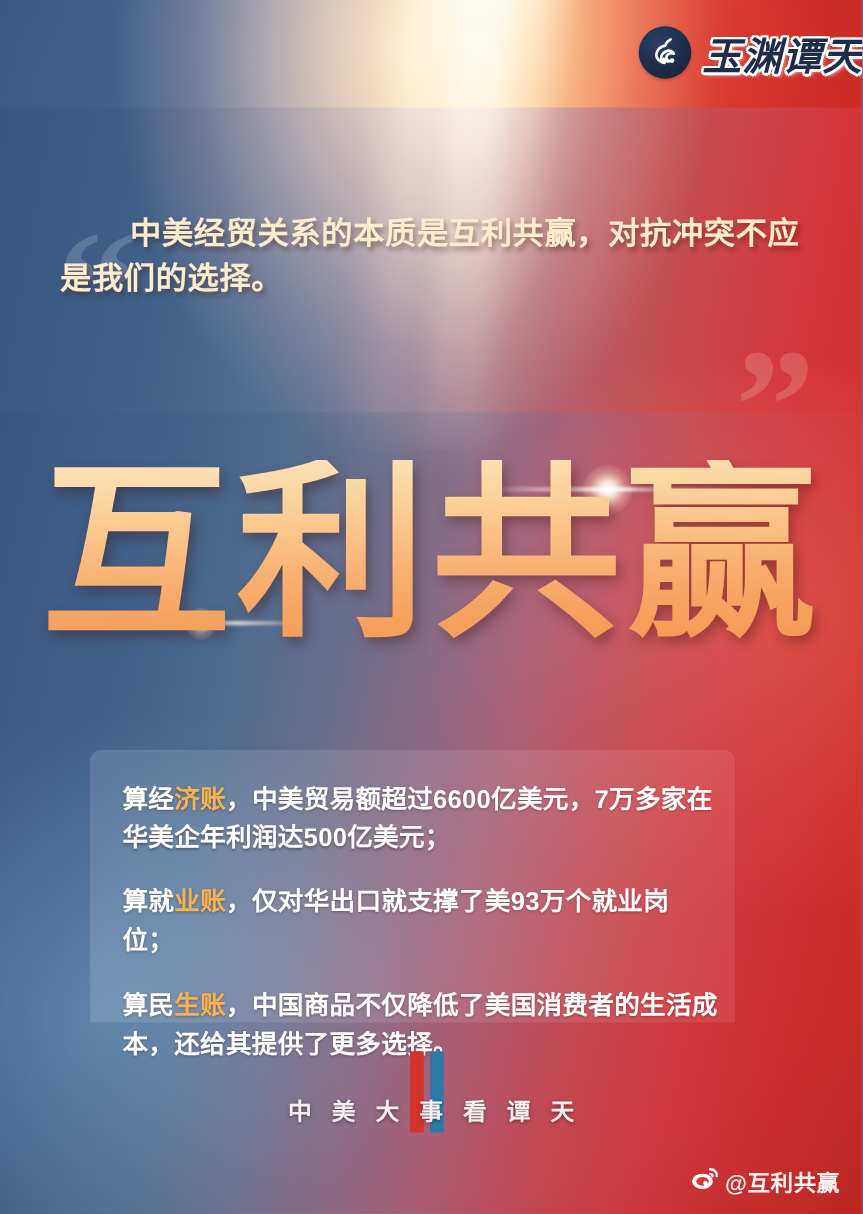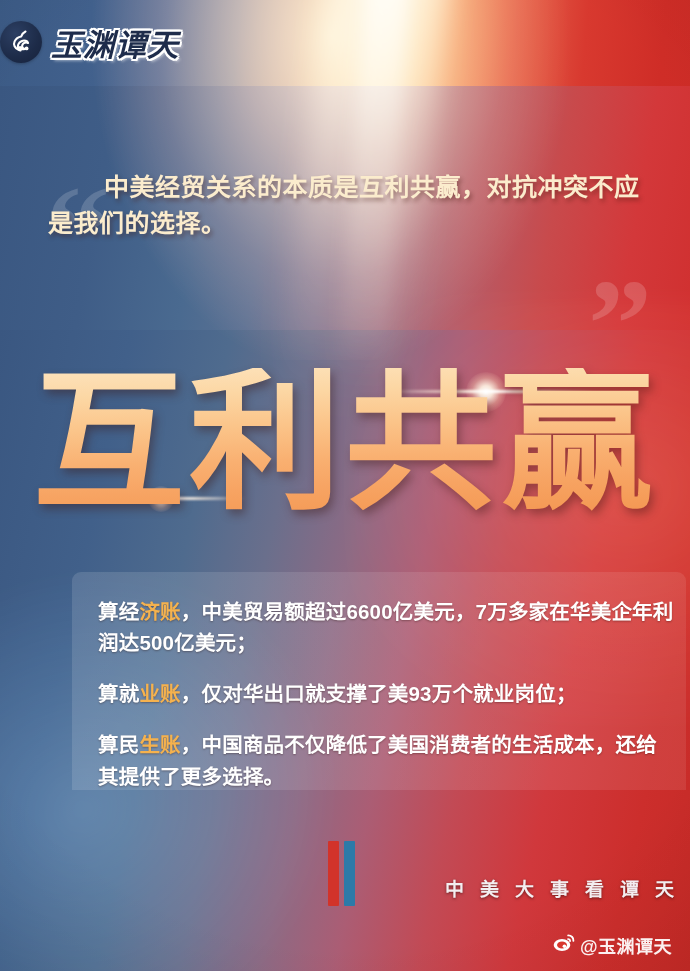--- a/index.html
+++ b/index.html
@@ -109,21 +109,21 @@
   }
   .vignette{
     position:absolute;inset:0;pointer-events:none;
     background:radial-gradient(ellipse 120% 95% at 50% 45%,
       rgba(0,0,0,0) 55%, rgba(0,0,0,.16) 100%);
   }
 
   
   .header{
     position:absolute;left:0;right:0;top:14px;height:56px;
-    display:flex;align-items:center;justify-content:flex-start;gap:9px;z-index:6;
+    display:flex;align-items:center;justify-content:flex-end;gap:9px;z-index:6;
   }
   .logo-mark{
     width:42px;height:42px;border-radius:50%;
     background:radial-gradient(circle at 36% 30%,#2c3f63 0%,#1d2b48 60%,#16223c 100%);
     display:flex;align-items:center;justify-content:center;flex:none;
     box-shadow:0 1px 3px rgba(0,0,0,.25);
   }
   .logo-mark svg{display:block;}
   .logo-text{
     font-family:"Liberation Serif","DejaVu Serif",serif;
@@ -184,21 +184,21 @@
       #ffffff 50%,rgba(255,235,200,.85) 65%,rgba(255,255,255,0) 100%);
     filter:blur(1.2px);
   }
   .f1-core{left:466px;top:372px;width:40px;height:40px;}
   .f1-bar{left:386px;top:390px;width:210px;}
   .f2-core{left:148px;top:486px;width:26px;height:26px;}
   .f2-bar{left:96px;top:497px;width:150px;}
 
   
   .panel{
-    position:absolute;left:72px;top:572px;width:614px;height:218px;
+    position:absolute;left:72px;top:600px;width:516px;height:218px;
     border-radius:9px 9px 0 0;
     background:linear-gradient(100deg,
       rgba(255,255,255,.13) 0%,
       rgba(255,255,255,.10) 45%,
       rgba(255,255,255,.085) 100%);
     z-index:5;box-sizing:border-box;padding:24px 12px 0 26px;
   }
   .para{
     margin:0 0 20px 0;color:#ffffff;
     font-size:20.5px;line-height:1.52;font-weight:700;letter-spacing:.2px;
@@ -209,21 +209,21 @@
 
   
   .flagbars{
     position:absolute;left:328px;top:841px;display:flex;gap:5px;z-index:6;
   }
   .bar{width:11px;height:65px;border-radius:1px;}
   .bar-red{background:#d2332a;}
   .bar-blue{background:#2d7aa8;}
 
   .tagline{
-    position:absolute;left:0;right:0;top:874px;text-align:right;z-index:7;
+    position:absolute;left:0;right:0;top:874px;text-align:center;z-index:7;
     font-size:19px;font-weight:700;letter-spacing:16px;
     color:#f3eef0;text-indent:16px;
     text-shadow:0 1px 3px rgba(30,10,10,.55);
   }
 
   .watermark{
     position:absolute;right:18px;bottom:13px;z-index:8;
     display:flex;align-items:center;gap:5px;
     color:rgba(255,255,255,.93);font-size:18px;font-weight:700;letter-spacing:.5px;
   }
@@ -288,17 +288,17 @@
   <div class="watermark">
     <span class="wb-icon">
       <svg width="22" height="18" viewBox="0 0 22 18" aria-hidden="true">
         <ellipse cx="9" cy="11" rx="8.3" ry="6.1" fill="#ffffff"></ellipse>
         <ellipse cx="9" cy="11" rx="5.0" ry="3.5" fill="#d8372e"></ellipse>
         <circle cx="11.4" cy="12.3" r="1.8" fill="#ffffff"></circle>
         <path d="M15.2 1.4c3.2 0 5.6 2.5 5.2 5.5" fill="none" stroke="#ffffff" stroke-width="1.9" stroke-linecap="round"></path>
         <path d="M15.0 5.0c1.3 0 2.2 1.0 2.1 2.2" fill="none" stroke="#ffffff" stroke-width="1.7" stroke-linecap="round"></path>
       </svg>
     </span>
-    <span>@玉渊谭天</span>
+    <span>@互利共赢</span>
   </div>
 
   <div class="vignette"></div>
 </div>
 
 </body></html>

